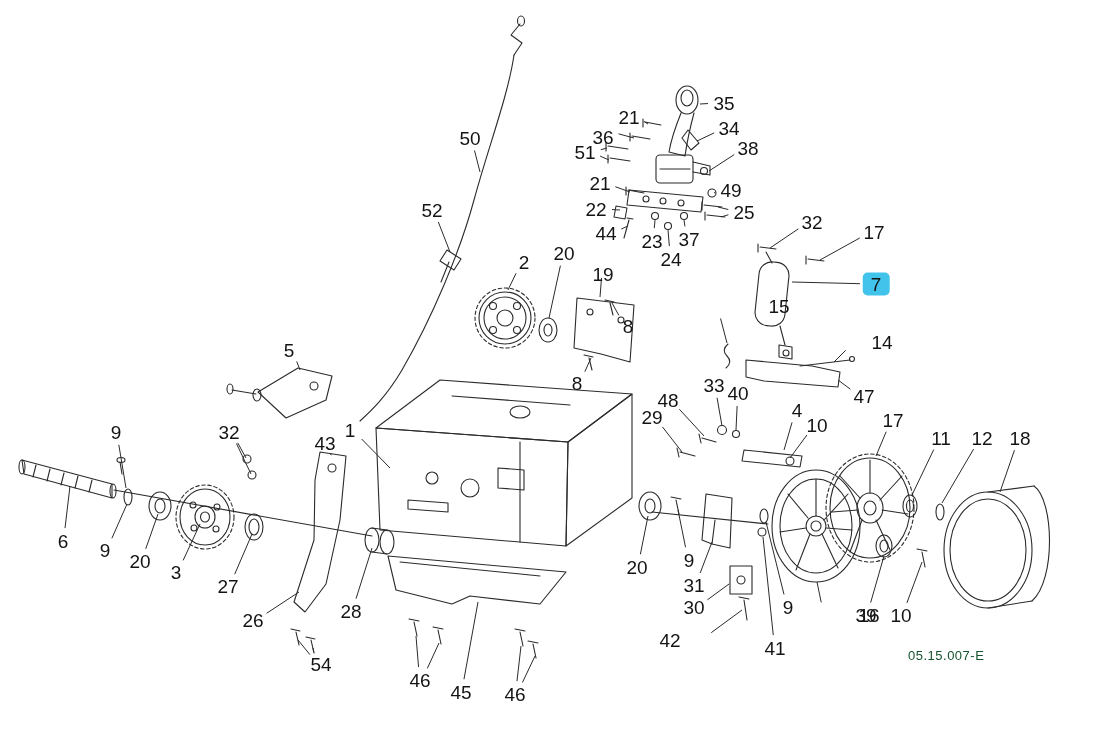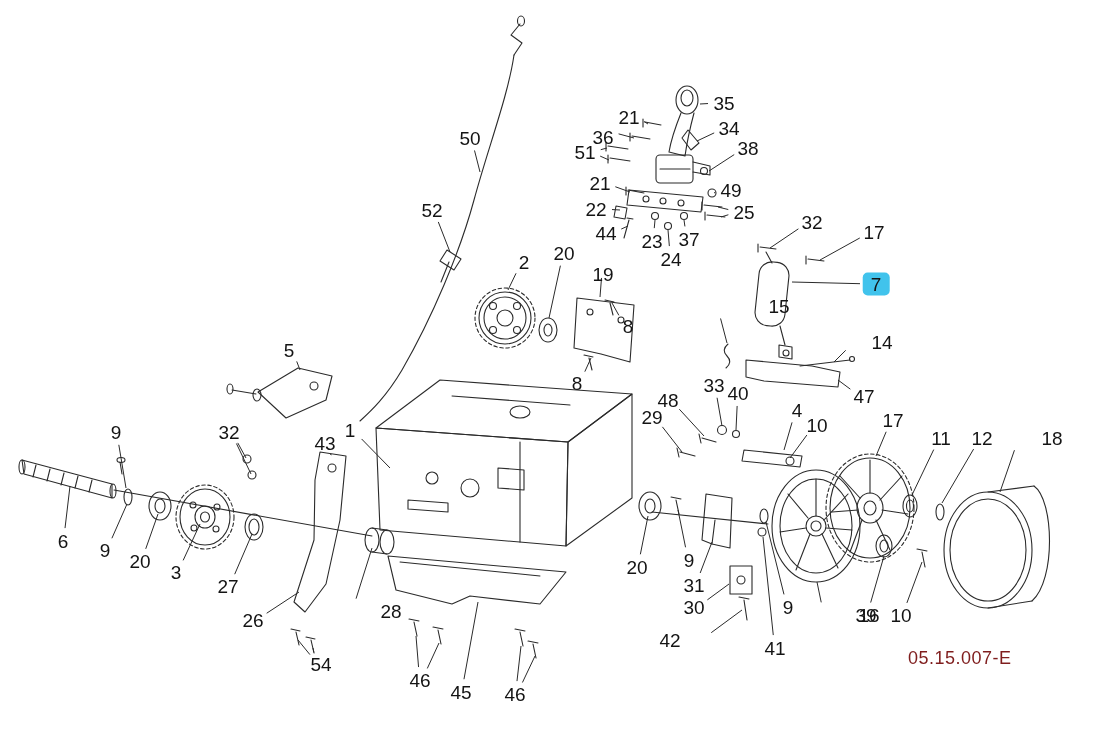--- a/index.html
+++ b/index.html
@@ -23,22 +23,22 @@
     cursor:pointer;
   }
   .part-label.highlighted{
     background:#41c3ec;
     border-radius:5px;
     padding:2px 8px;
   }
   .doc-code{
     position:absolute;
     left:908px;top:648px;
-    font-size:18px;
-    color:#7f1d1d;
+    font-size:13px;
+    color:#14532d;
     letter-spacing:0.5px;
   }
 </style>
 </head>
 <body>
 
 <div class="stage">
 
   <svg class="art" viewBox="0 0 1093 740" aria-hidden="true">
     <g stroke="#2b2b2b" stroke-width="1.1" fill="none" stroke-linecap="round" stroke-linejoin="round">
@@ -304,28 +304,28 @@
       <div class="part-label" style="left: 652px; top: 417px;">29</div>
       <div class="part-label" style="left: 797px; top: 410px;">4</div>
       <div class="part-label" style="left: 817px; top: 425px;">10</div>
       <div class="part-label" style="left: 893px; top: 420px;">17</div>
       <div class="part-label" style="left: 116px; top: 432px;">9</div>
       <div class="part-label" style="left: 229px; top: 432px;">32</div>
       <div class="part-label" style="left: 325px; top: 443px;">43</div>
       <div class="part-label" style="left: 350px; top: 430px;">1</div>
       <div class="part-label" style="left: 941px; top: 438px;">11</div>
       <div class="part-label" style="left: 982px; top: 438px;">12</div>
-      <div class="part-label" style="left: 1052px; top: 438px;">18</div>
+      <div class="part-label" style="left: 1020px; top: 438px;">18</div>
       <div class="part-label" style="left: 63px; top: 541px;">6</div>
       <div class="part-label" style="left: 105px; top: 550px;">9</div>
       <div class="part-label" style="left: 140px; top: 561px;">20</div>
       <div class="part-label" style="left: 176px; top: 572px;">3</div>
       <div class="part-label" style="left: 228px; top: 586px;">27</div>
       <div class="part-label" style="left: 253px; top: 620px;">26</div>
-      <div class="part-label" style="left: 351px; top: 611px; margin-left: 40px;">28</div>
+      <div class="part-label" style="left: 351px; top: 611px;">28</div>
       <div class="part-label" style="left: 321px; top: 664px;">54</div>
       <div class="part-label" style="left: 637px; top: 567px;">20</div>
       <div class="part-label" style="left: 689px; top: 560px;">9</div>
       <div class="part-label" style="left: 694px; top: 585px;">31</div>
       <div class="part-label" style="left: 694px; top: 607px;">30</div>
       <div class="part-label" style="left: 670px; top: 640px;">42</div>
       <div class="part-label" style="left: 775px; top: 648px;">41</div>
       <div class="part-label" style="left: 788px; top: 607px;">9</div>
       <div class="part-label" style="left: 825px; top: 615px; margin-left: 44px;">16</div>
       <div class="part-label" style="left: 866px; top: 615px;">39</div>

